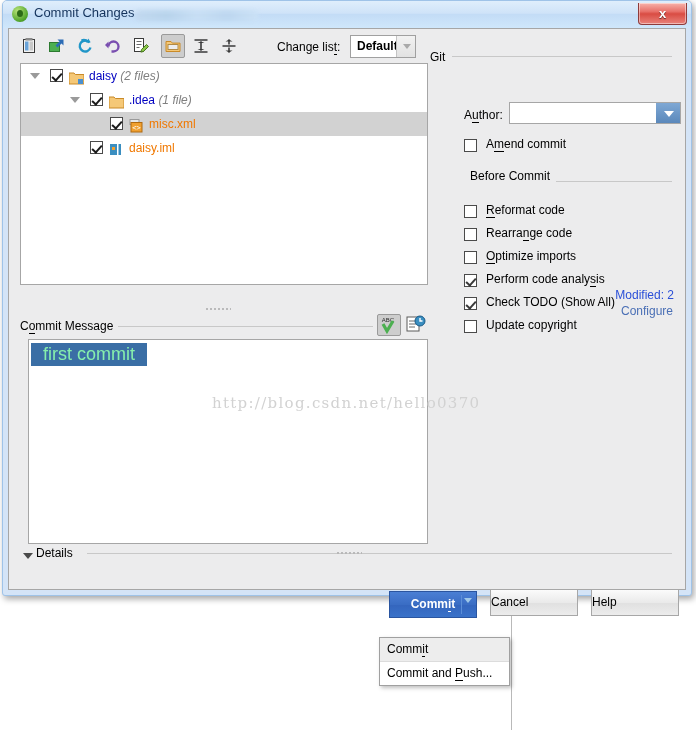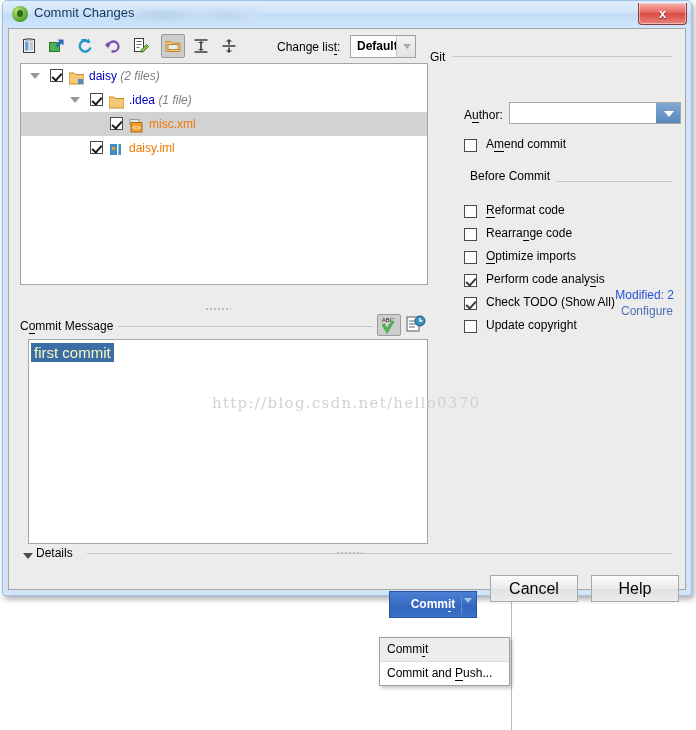--- a/index.html
+++ b/index.html
@@ -107,21 +107,21 @@
   #cm-line{position:absolute;left:11px;top:297px;width:353px;height:1px;background:#c8c8c8;}
   #cm-spell{
     position:absolute;left:368px;top:285px;width:24px;height:22px;
     background:#cdcdcd;border:1px solid #9a9a9a;box-sizing:border-box;border-radius:2px;cursor:pointer;
   }
   #cm-history{position:absolute;left:397px;top:286px;width:20px;height:20px;cursor:pointer;}
   #cm-box{
     position:absolute;left:19px;top:310px;width:400px;height:205px;
     background:#fff;border:1px solid #a6a6a6;box-sizing:border-box;overflow:hidden;
   }
-  #cm-text{position:absolute;left:2px;top:3px;font-size:15px;background:#3a6ea5;color:#fef9c3;padding:1px 3px;}
+  #cm-text{position:absolute;left:2px;top:3px;font-size:18px;background:#3a6ea5;color:#86efac;padding:1px 12px;}
 
   
   #watermark{
     position:absolute;left:203px;top:365px;font-family:"DejaVu Serif",serif;
     font-size:15px;color:#d2d2d2;letter-spacing:1.3px;white-space:nowrap;user-select:none;
   }
 
   
   #details{position:absolute;left:14px;top:518px;font-size:12px;}
   #details-arrow{position:absolute;left:0;top:6px;width:0;height:0;
@@ -148,24 +148,24 @@
   .cbrow{position:absolute;left:455px;font-size:12px;height:20px;cursor:pointer;}
   .cbbox{position:absolute;left:0;top:2px;width:13px;height:13px;border:1px solid #4a4a4a;background:#fff;box-sizing:border-box;}
   .cbbox.checked::after{content:"";position:absolute;left:3px;top:1px;width:4px;height:8px;
     border:solid #3a3a3a;border-width:0 2px 2px 0;transform:rotate(42deg);}
   .cblabel{position:absolute;left:22px;top:0;white-space:nowrap;}
   .cblabel u{text-decoration:none;border-bottom:1px solid #000;}
   #configure-link{position:absolute;left:612px;top:275px;font-size:12px;color:#4a6fb5;cursor:pointer;}
 
   
   .dbtn{
-    position:absolute;top:546px;height:27px;
+    position:absolute;top:560px;height:27px;
     border:1px solid #a7a7a7;box-sizing:border-box;
     background:linear-gradient(to bottom,#fbfbfb,#eaeaea 50%,#e0e0e0 51%,#ececec);
-    font-size:16px;text-align:center;line-height:25px;cursor:pointer;
+    font-size:12px;line-height:25px;cursor:pointer;
   }
   #btn-commit{
     left:380px;width:88px;top:562px;height:27px;position:absolute;
     background:linear-gradient(to bottom,#4a7fd4,#3a6dc4 50%,#3465bd 51%,#3a72c9);
     border:1px solid #2a55a0;box-sizing:border-box;color:#fff;font-weight:bold;
     font-size:12px;text-align:center;line-height:25px;cursor:pointer;
   }
   #btn-commit u{text-decoration:none;border-bottom:1px solid #fff;}
   #commit-split{position:absolute;right:4px;top:6px;width:0;height:0;
     border-left:4px solid transparent;border-right:4px solid transparent;border-top:5px solid #9ec7e8;}

